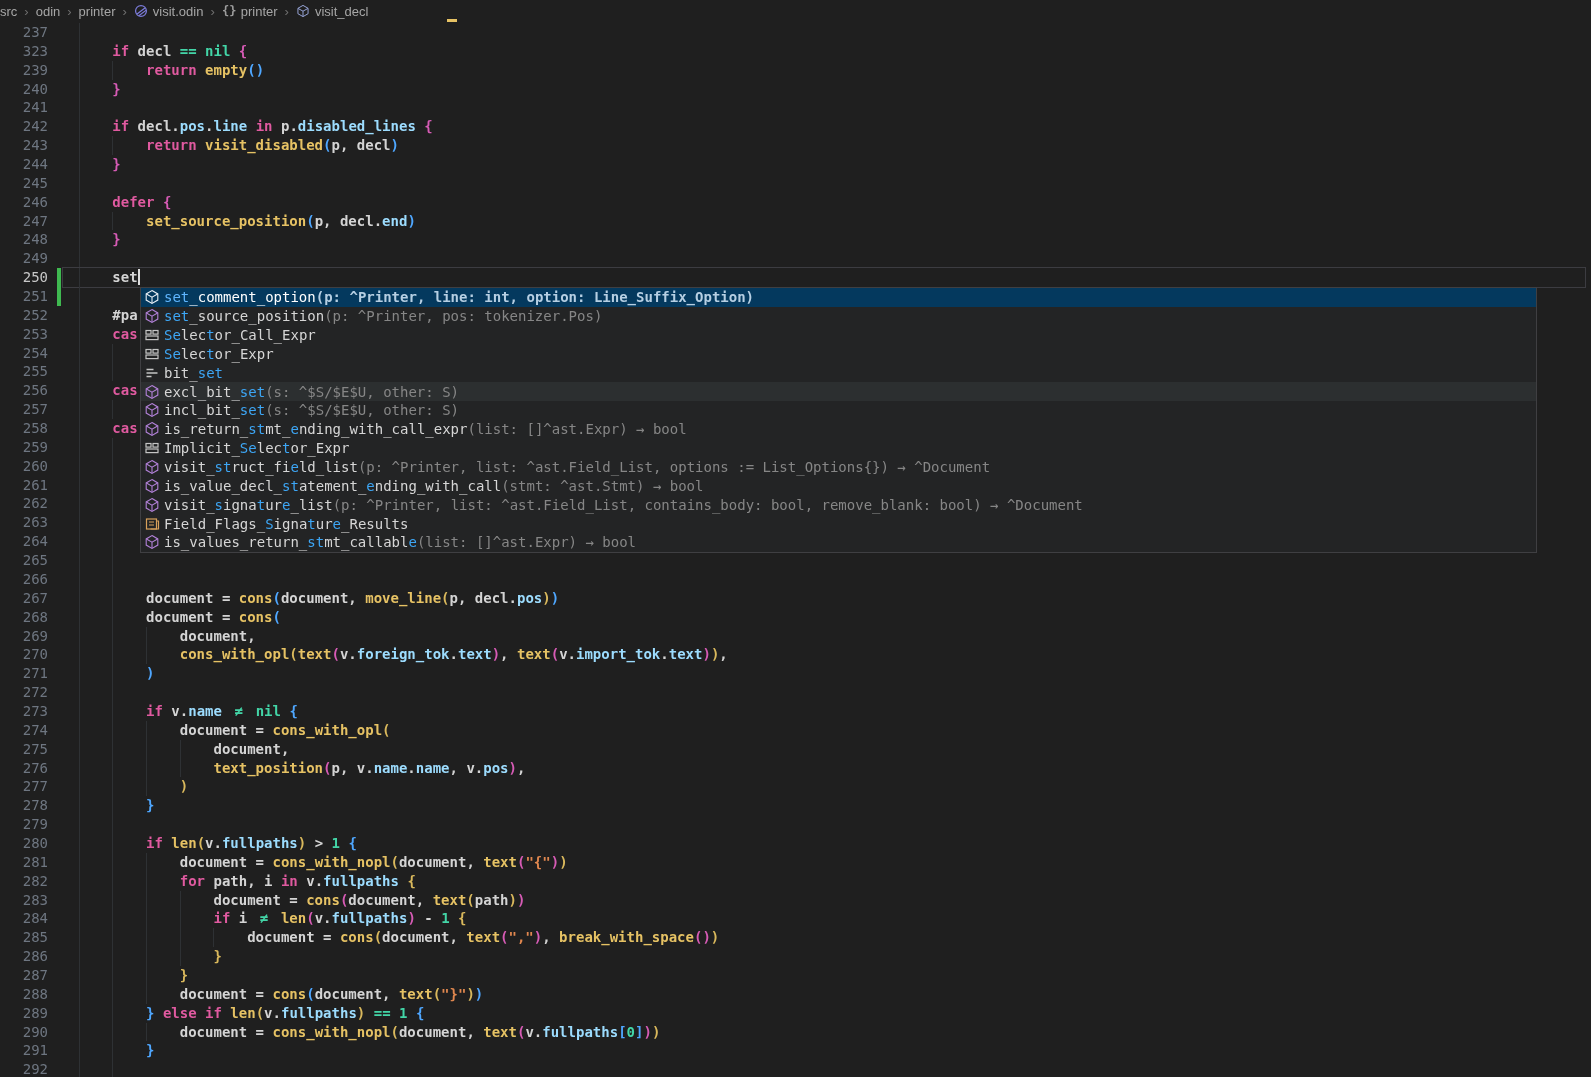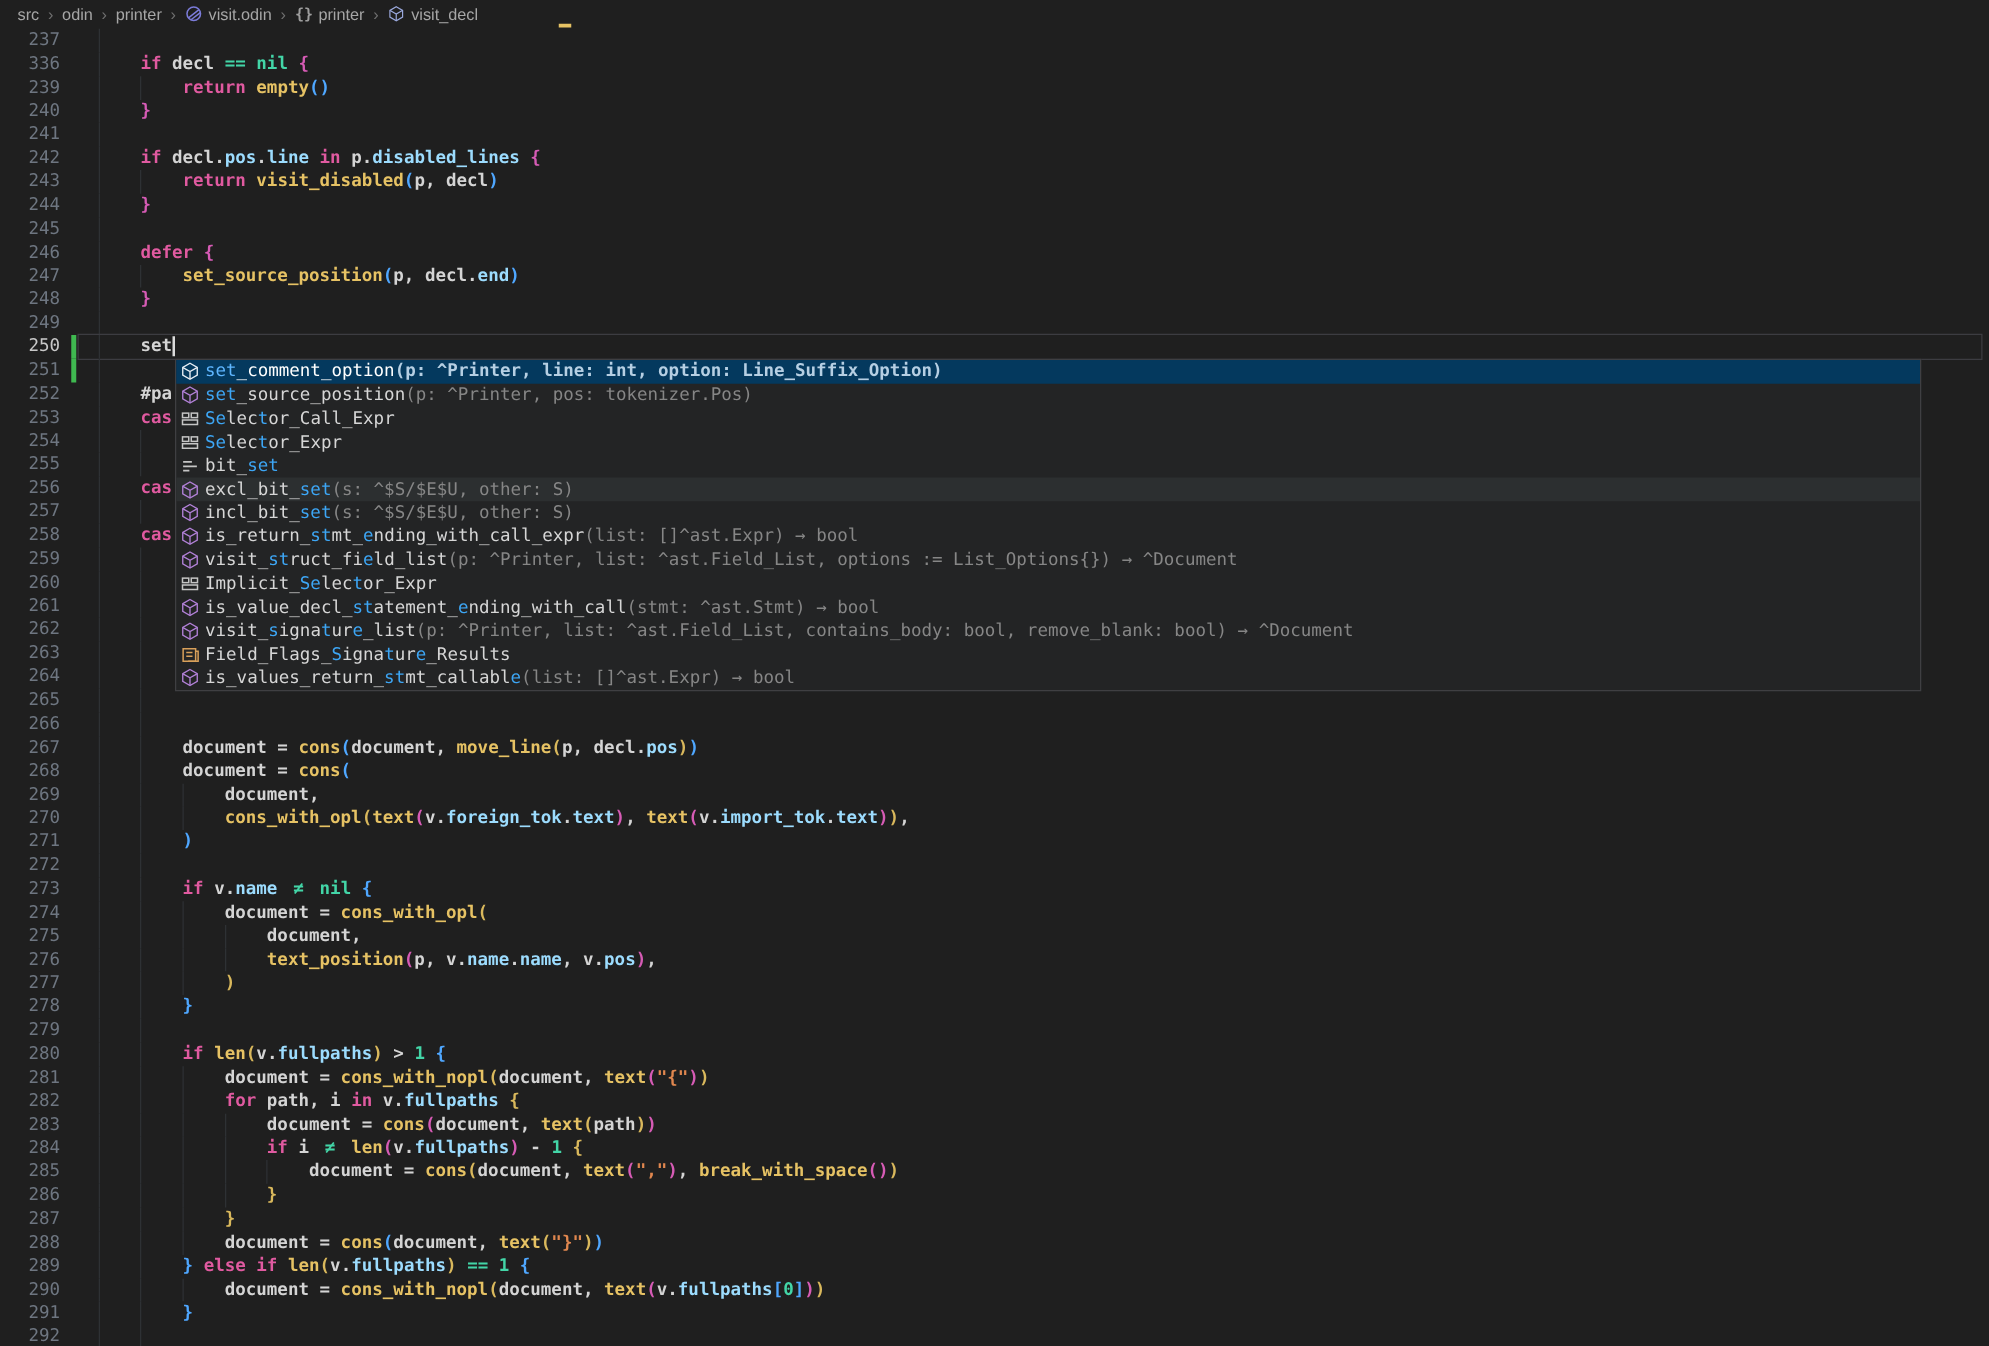--- a/index.html
+++ b/index.html
@@ -2,21 +2,21 @@
 <html style="--kw: #e05aa0; --fn: #e6c264; --prop: #9cdcfe; --teal: #43d5a7; --str: #e0874f; --bgold: #d9b85c; --bpink: #d65bb5; --bblue: #4fa7ff; --green: #3fb950; --selbg: #04395e; --match: #3da6f5;"><head>
 <meta charset="utf-8">
 <style>
   html,body{margin:0;padding:0;background:#1f1f1f;}
   body{width:1591px;height:1077px;overflow:hidden;position:relative;
        font-family:"DejaVu Sans Mono","Liberation Mono",monospace;}
   :root{
     --lh:18.873px; --cw:8.43px; --code-left:78.6px;
   }
   
-  #breadcrumb{height:22px;display:flex;align-items:center;padding-left:14px;
+  #breadcrumb{height:22px;display:flex;align-items:center;
     font-family:"Liberation Sans","DejaVu Sans",sans-serif;font-size:13px;color:#a6a6a6;}
   .bc-item{display:flex;align-items:center;gap:4px;cursor:pointer;}
   .bc-sep{color:#6f6f6f;margin:0 7px;font-size:13px;}
   .bc-icon{display:inline-flex;width:15px;height:15px;align-items:center;justify-content:center;}
   .bc-braces{font-family:"DejaVu Sans Mono",monospace;color:#9d9d9d;font-size:12px;font-weight:bold;}
   
   #editor{position:absolute;left:0;top:22px;right:0;bottom:0;padding-top:1px;}
   .line{position:relative;height:var(--lh);}
   .num{position:absolute;left:0;top:0;width:48px;text-align:right;
        font-size:14px;color:#6e7681;line-height:var(--lh);cursor:pointer;}
@@ -91,21 +91,21 @@
       </span>
       <span>visit_decl</span>
     </span>
   </div>
 <div id="editor">
     <div class="line">
       <div class="num">237</div>
       <div class="guide" style="left: 78.6px;"></div>
     </div>
     <div class="line">
-      <div class="num">336</div>
+      <div class="num">323</div>
       <div class="guide" style="left: 78.6px;"></div>
       <div class="code"><span class="tk-w">    </span><span class="tk-k">if</span><span class="tk-w"> </span><span class="tk-w">decl</span><span class="tk-w"> </span><span class="tk-t">==</span><span class="tk-w"> </span><span class="tk-t">nil</span><span class="tk-w"> </span><span class="tk-m">{</span></div>
     </div>
     <div class="line">
       <div class="num">239</div>
       <div class="guide" style="left: 78.6px;"></div>
       <div class="guide" style="left: 112.32px;"></div>
       <div class="code"><span class="tk-w">        </span><span class="tk-k">return</span><span class="tk-w"> </span><span class="tk-f">empty</span><span class="tk-b">(</span><span class="tk-b">)</span></div>
     </div>
     <div class="line">
@@ -448,29 +448,29 @@
           <path d="M2.4 5.1 L8 8.2 L13.6 5.1 M8 8.2 V14.2"></path>
         </svg></span><span class="slabel"><span>excl_bit_</span><span class="hl">set</span></span><span class="sdetail">(s: ^$S/$E$U, other: S)</span></div>
     <div class="srow"><span class="sicon"><svg width="16" height="16" viewBox="0 0 16 16" fill="none" stroke="#b180d7" stroke-width="1.1">
           <path d="M8 1.6 L13.8 4.9 V11.1 L8 14.4 L2.2 11.1 V4.9 Z"></path>
           <path d="M2.4 5.1 L8 8.2 L13.6 5.1 M8 8.2 V14.2"></path>
         </svg></span><span class="slabel"><span>incl_bit_</span><span class="hl">set</span></span><span class="sdetail">(s: ^$S/$E$U, other: S)</span></div>
     <div class="srow"><span class="sicon"><svg width="16" height="16" viewBox="0 0 16 16" fill="none" stroke="#b180d7" stroke-width="1.1">
           <path d="M8 1.6 L13.8 4.9 V11.1 L8 14.4 L2.2 11.1 V4.9 Z"></path>
           <path d="M2.4 5.1 L8 8.2 L13.6 5.1 M8 8.2 V14.2"></path>
         </svg></span><span class="slabel"><span>is_return_</span><span class="hl">st</span><span>mt_</span><span class="hl">e</span><span>nding_with_call_expr</span></span><span class="sdetail">(list: []^ast.Expr) → bool</span></div>
-    <div class="srow"><span class="sicon"><svg width="16" height="16" viewBox="0 0 16 16" fill="none" stroke="#b180d7" stroke-width="1.1">
-          <path d="M8 1.6 L13.8 4.9 V11.1 L8 14.4 L2.2 11.1 V4.9 Z"></path>
-          <path d="M2.4 5.1 L8 8.2 L13.6 5.1 M8 8.2 V14.2"></path>
-        </svg></span><span class="slabel"><span>visit_</span><span class="hl">st</span><span>ruct_fi</span><span class="hl">e</span><span>ld_list</span></span><span class="sdetail">(p: ^Printer, list: ^ast.Field_List, options := List_Options{}) → ^Document</span></div>
     <div class="srow"><span class="sicon"><svg width="16" height="16" viewBox="0 0 16 16" fill="none" stroke="#c5c5c5" stroke-width="1.2">
           <rect x="2" y="3.5" width="5" height="3.6"></rect>
           <rect x="9" y="3.5" width="5" height="3.6"></rect>
           <rect x="2" y="9" width="12" height="3.6"></rect>
         </svg></span><span class="slabel"><span>Implicit_</span><span class="hl">Se</span><span>lec</span><span class="hl">t</span><span>or_Expr</span></span></div>
+    <div class="srow"><span class="sicon"><svg width="16" height="16" viewBox="0 0 16 16" fill="none" stroke="#b180d7" stroke-width="1.1">
+          <path d="M8 1.6 L13.8 4.9 V11.1 L8 14.4 L2.2 11.1 V4.9 Z"></path>
+          <path d="M2.4 5.1 L8 8.2 L13.6 5.1 M8 8.2 V14.2"></path>
+        </svg></span><span class="slabel"><span>visit_</span><span class="hl">st</span><span>ruct_fi</span><span class="hl">e</span><span>ld_list</span></span><span class="sdetail">(p: ^Printer, list: ^ast.Field_List, options := List_Options{}) → ^Document</span></div>
     <div class="srow"><span class="sicon"><svg width="16" height="16" viewBox="0 0 16 16" fill="none" stroke="#b180d7" stroke-width="1.1">
           <path d="M8 1.6 L13.8 4.9 V11.1 L8 14.4 L2.2 11.1 V4.9 Z"></path>
           <path d="M2.4 5.1 L8 8.2 L13.6 5.1 M8 8.2 V14.2"></path>
         </svg></span><span class="slabel"><span>is_value_decl_</span><span class="hl">st</span><span>atement_</span><span class="hl">e</span><span>nding_with_call</span></span><span class="sdetail">(stmt: ^ast.Stmt) → bool</span></div>
     <div class="srow"><span class="sicon"><svg width="16" height="16" viewBox="0 0 16 16" fill="none" stroke="#b180d7" stroke-width="1.1">
           <path d="M8 1.6 L13.8 4.9 V11.1 L8 14.4 L2.2 11.1 V4.9 Z"></path>
           <path d="M2.4 5.1 L8 8.2 L13.6 5.1 M8 8.2 V14.2"></path>
         </svg></span><span class="slabel"><span>visit_</span><span class="hl">s</span><span>igna</span><span class="hl">t</span><span>ur</span><span class="hl">e</span><span>_list</span></span><span class="sdetail">(p: ^Printer, list: ^ast.Field_List, contains_body: bool, remove_blank: bool) → ^Document</span></div>
     <div class="srow"><span class="sicon"><svg width="16" height="16" viewBox="0 0 16 16" fill="none" stroke="#d8a05a" stroke-width="1.2">
           <rect x="2.5" y="3" width="10" height="10"></rect>

